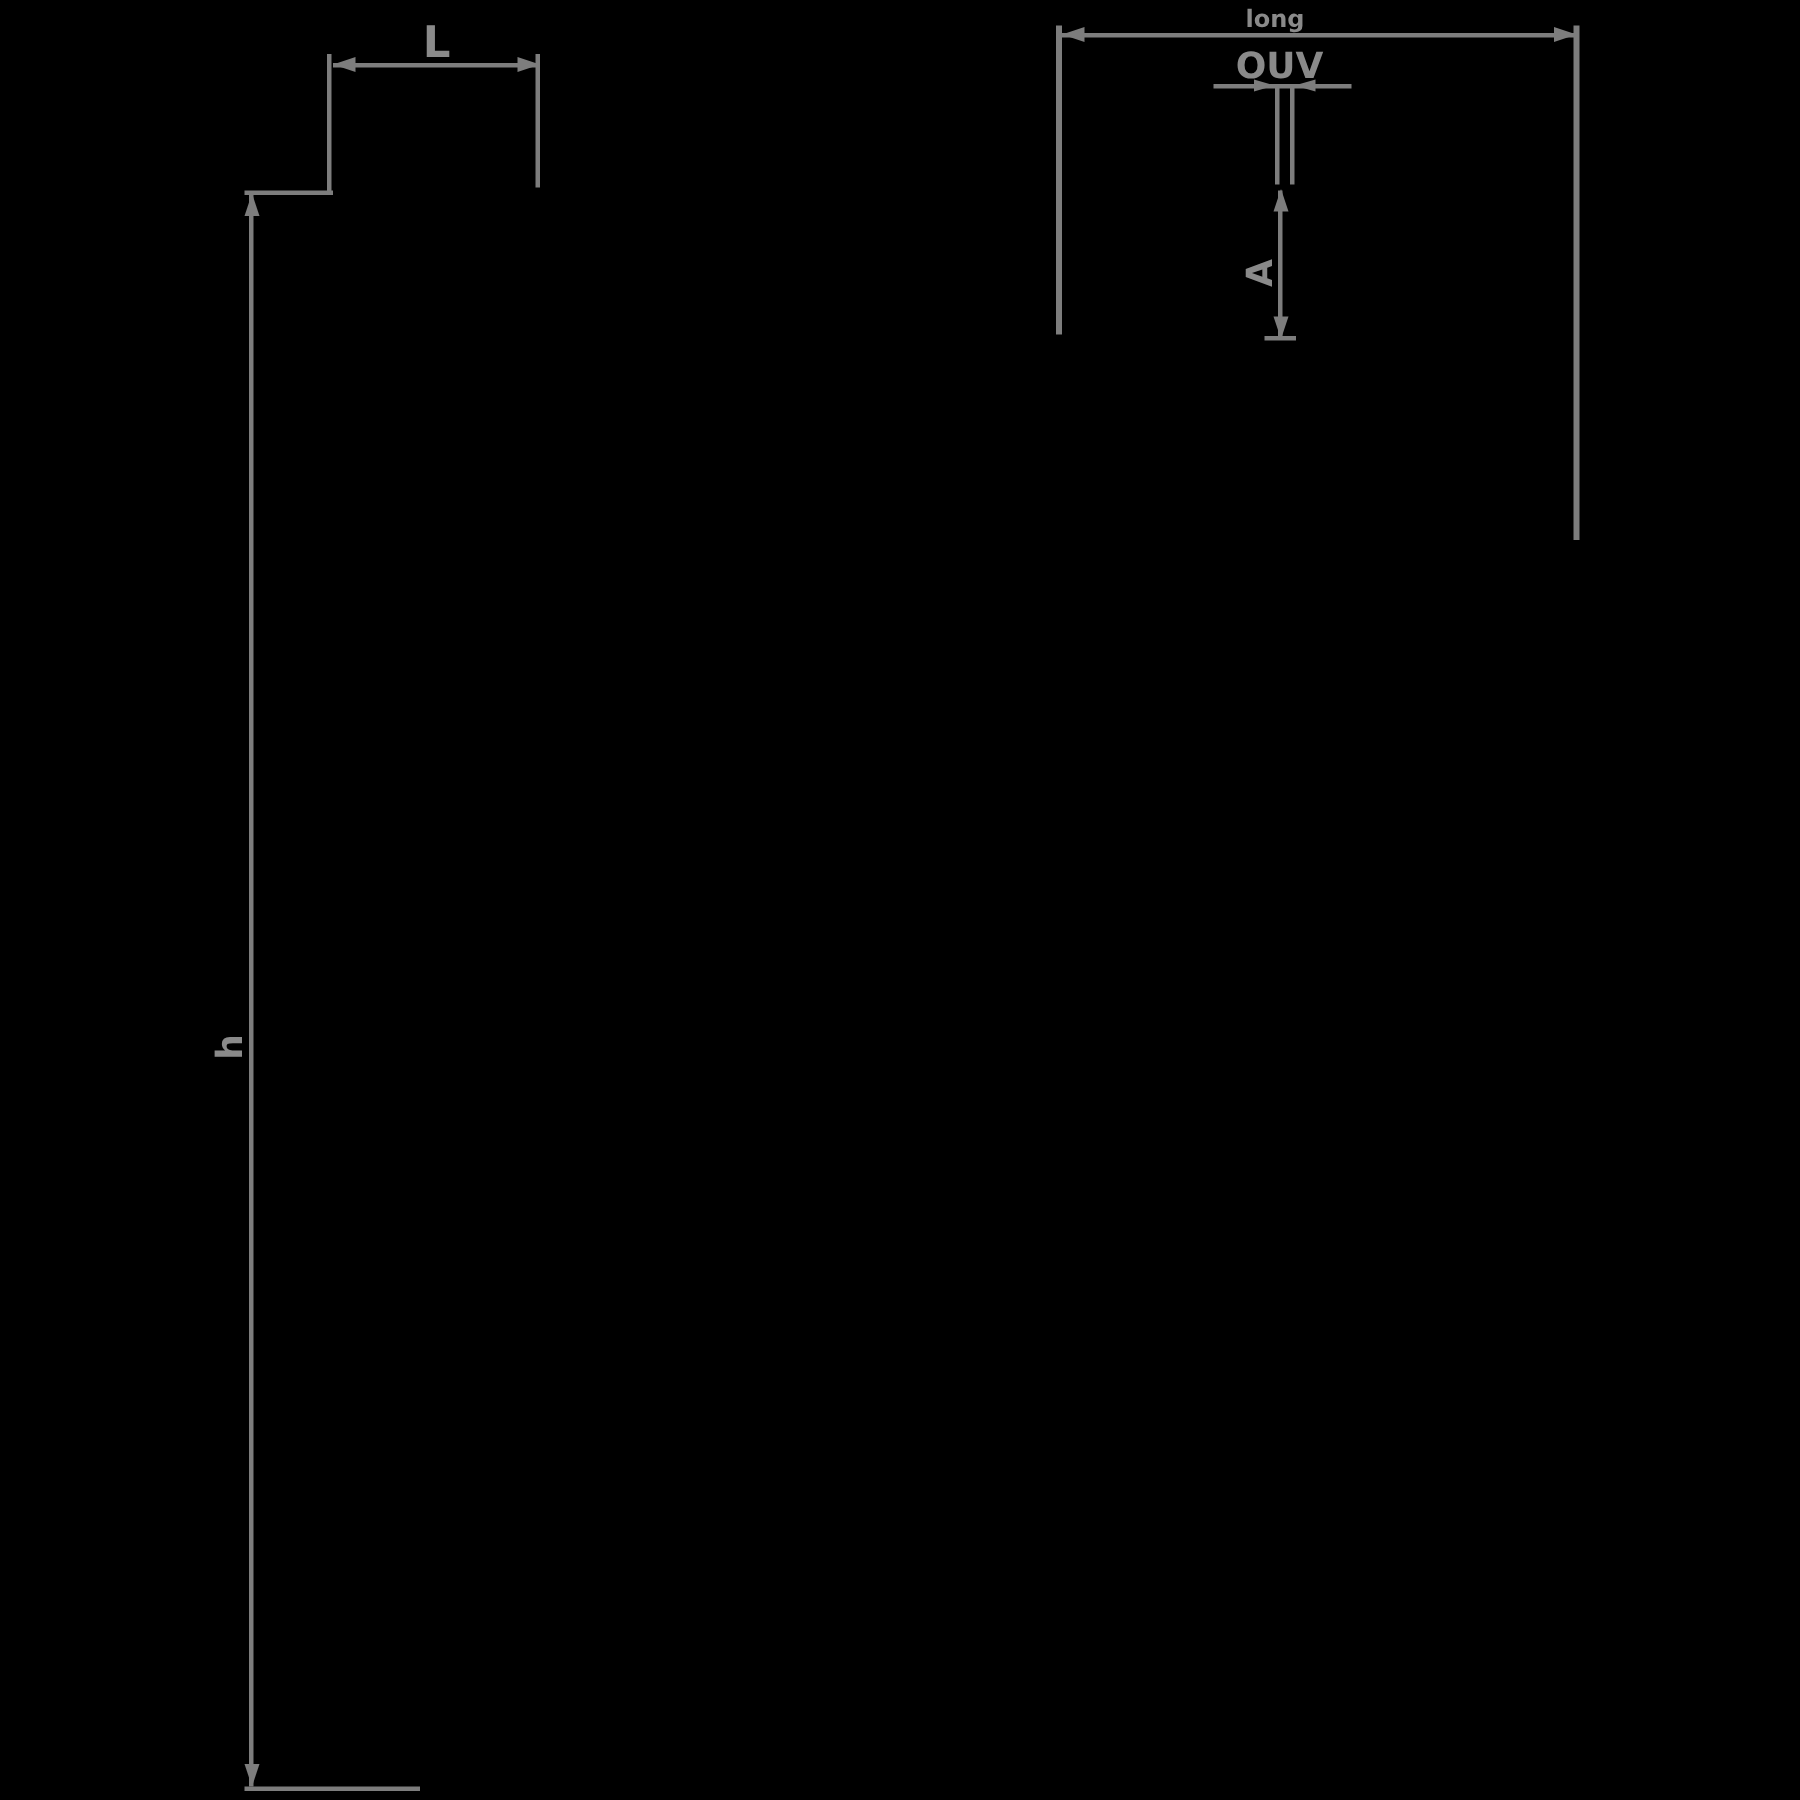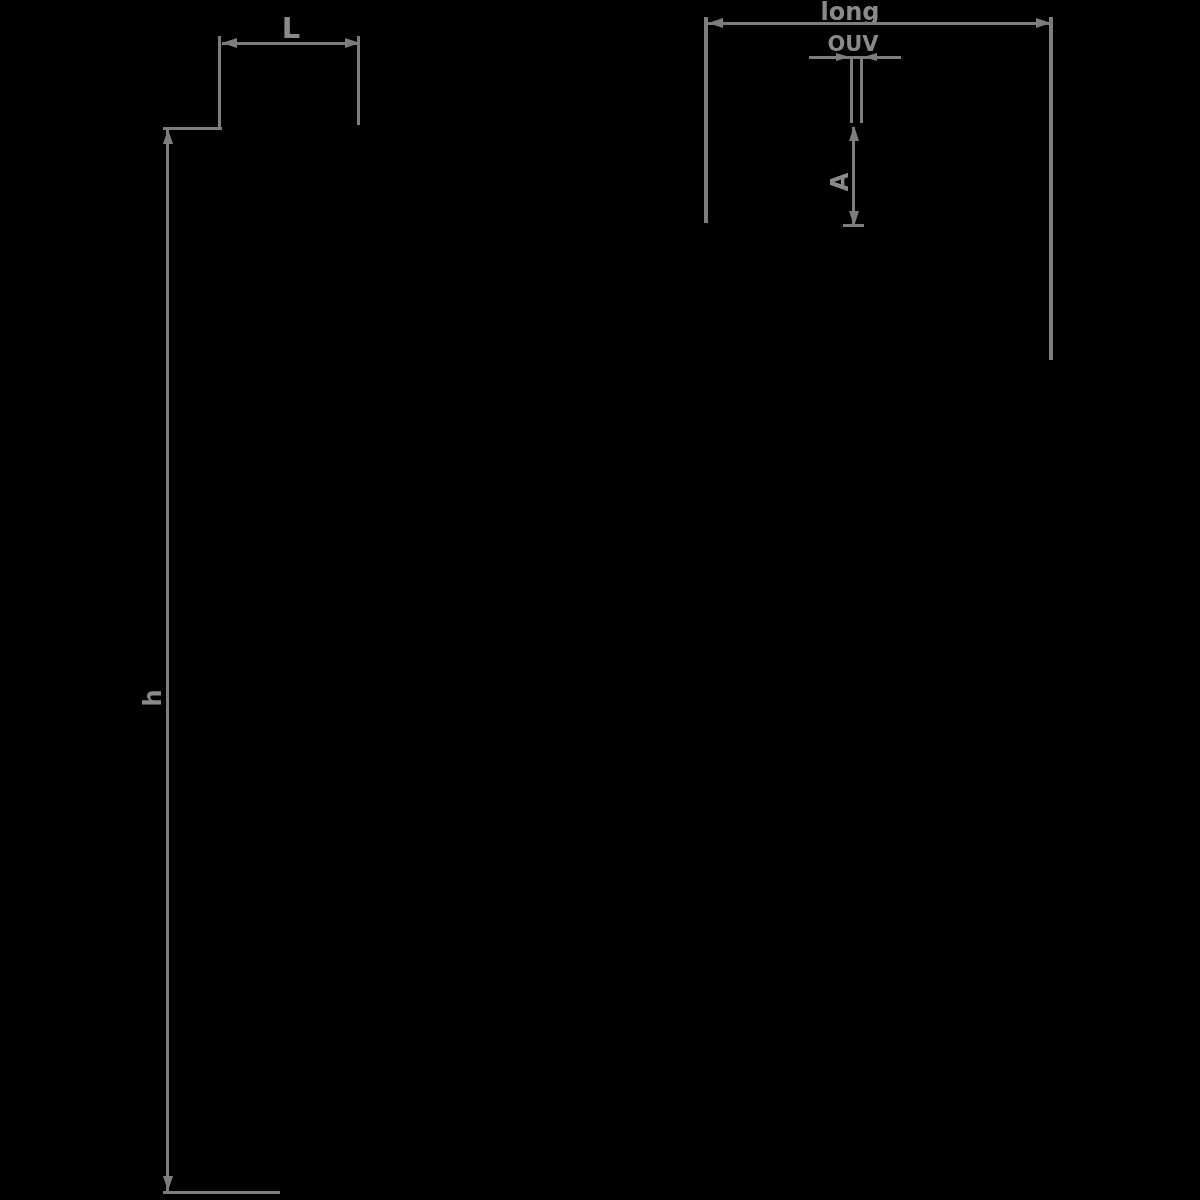--- a/index.html
+++ b/index.html
@@ -36,28 +36,28 @@
   <div class="line" style="left:218px;top:36px;width:3px;height:93px;"></div>
   <div class="line" style="left:357px;top:36px;width:3px;height:89px;"></div>
 
   <div class="line" style="left:163px;top:127px;width:59px;height:3px;"></div>
   <div class="line" style="left:166px;top:129px;width:3px;height:1062px;"></div>
   <div class="arr arr-up" style="left:163px;top:129px;"></div>
   <div class="arr arr-down" style="left:163px;top:1176px;"></div>
   <div class="lbl rot" style="left:123px;top:683px;width:60px;height:30px;font-size:24px;line-height:30px;">h</div>
   <div class="line" style="left:163px;top:1191px;width:117px;height:3px;"></div>
 
-  <div class="lbl" style="left:810px;top:1px;width:80px;font-size:24px;line-height:23px;">long</div>
+  <div class="lbl" style="left:810px;top:1px;width:80px;font-size:16px;line-height:23px;">long</div>
   <div class="line" style="left:708px;top:22px;width:343px;height:3px;"></div>
   <div class="arr arr-left" style="left:708px;top:18px;"></div>
   <div class="arr arr-right" style="left:1036px;top:18px;"></div>
   <div class="line" style="left:704px;top:17px;width:4px;height:206px;"></div>
   <div class="line" style="left:1049px;top:17px;width:4px;height:343px;"></div>
 
-  <div class="lbl" style="left:803px;top:34px;width:100px;font-size:21px;line-height:20px;">OUV</div>
+  <div class="lbl" style="left:803px;top:34px;width:100px;font-size:24px;line-height:20px;">OUV</div>
   <div class="line" style="left:809px;top:56px;width:92px;height:3px;"></div>
   <div class="arr arr-right-sm" style="left:836px;top:53px;"></div>
   <div class="arr arr-left-sm" style="left:863px;top:53px;"></div>
   <div class="line" style="left:850px;top:57px;width:3px;height:66px;"></div>
   <div class="line" style="left:860px;top:57px;width:3px;height:66px;"></div>
 
   <div class="line" style="left:852px;top:127px;width:3px;height:99px;"></div>
   <div class="arr arr-up" style="left:849px;top:126px;"></div>
   <div class="arr arr-down" style="left:849px;top:211px;"></div>
   <div class="line" style="left:843px;top:224px;width:21px;height:3px;"></div>

